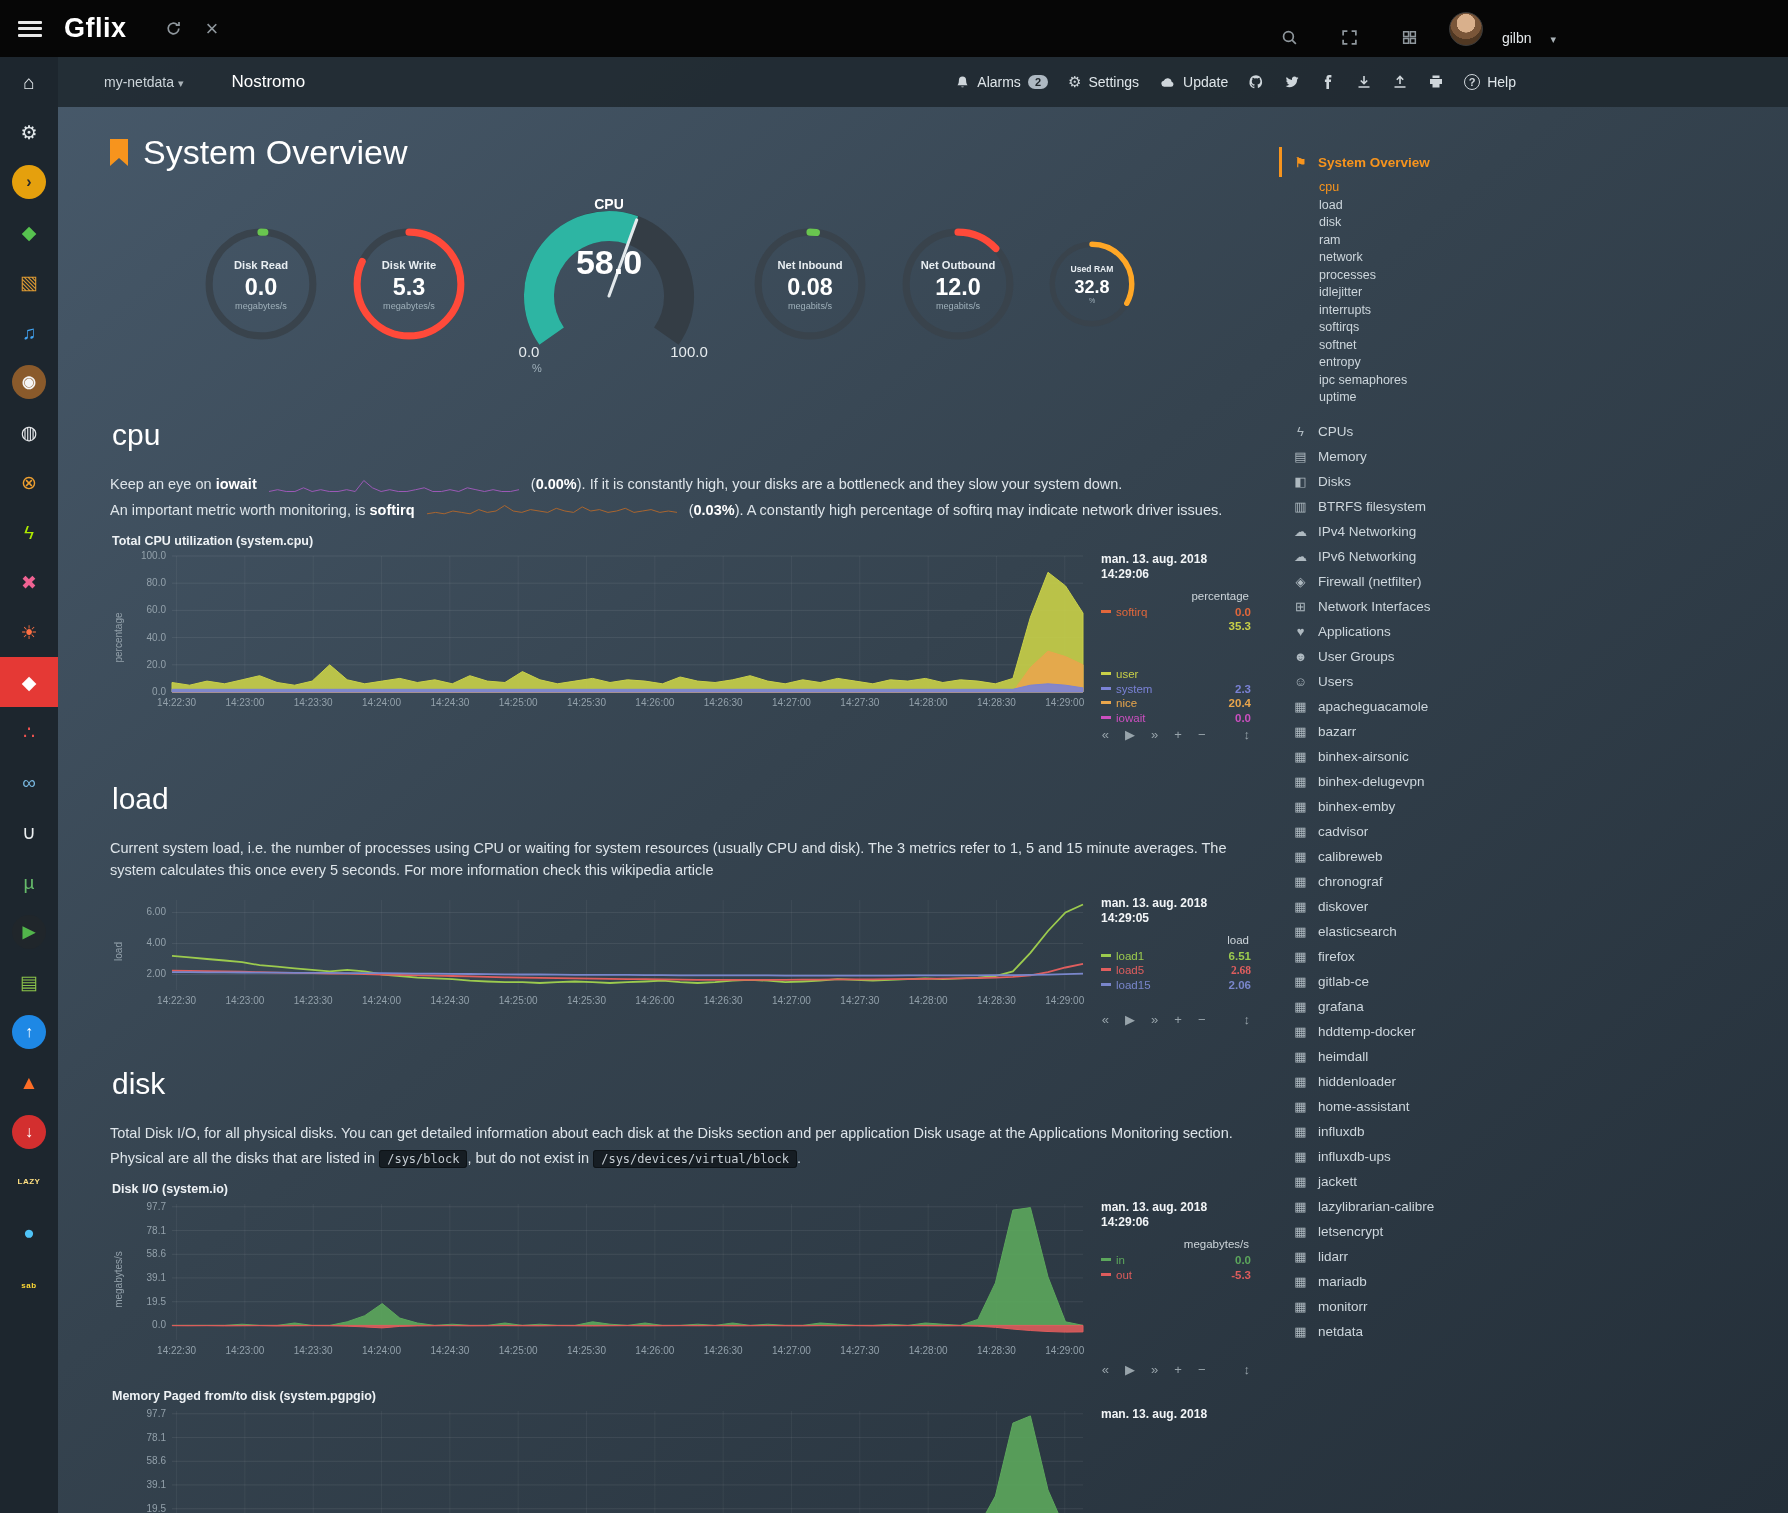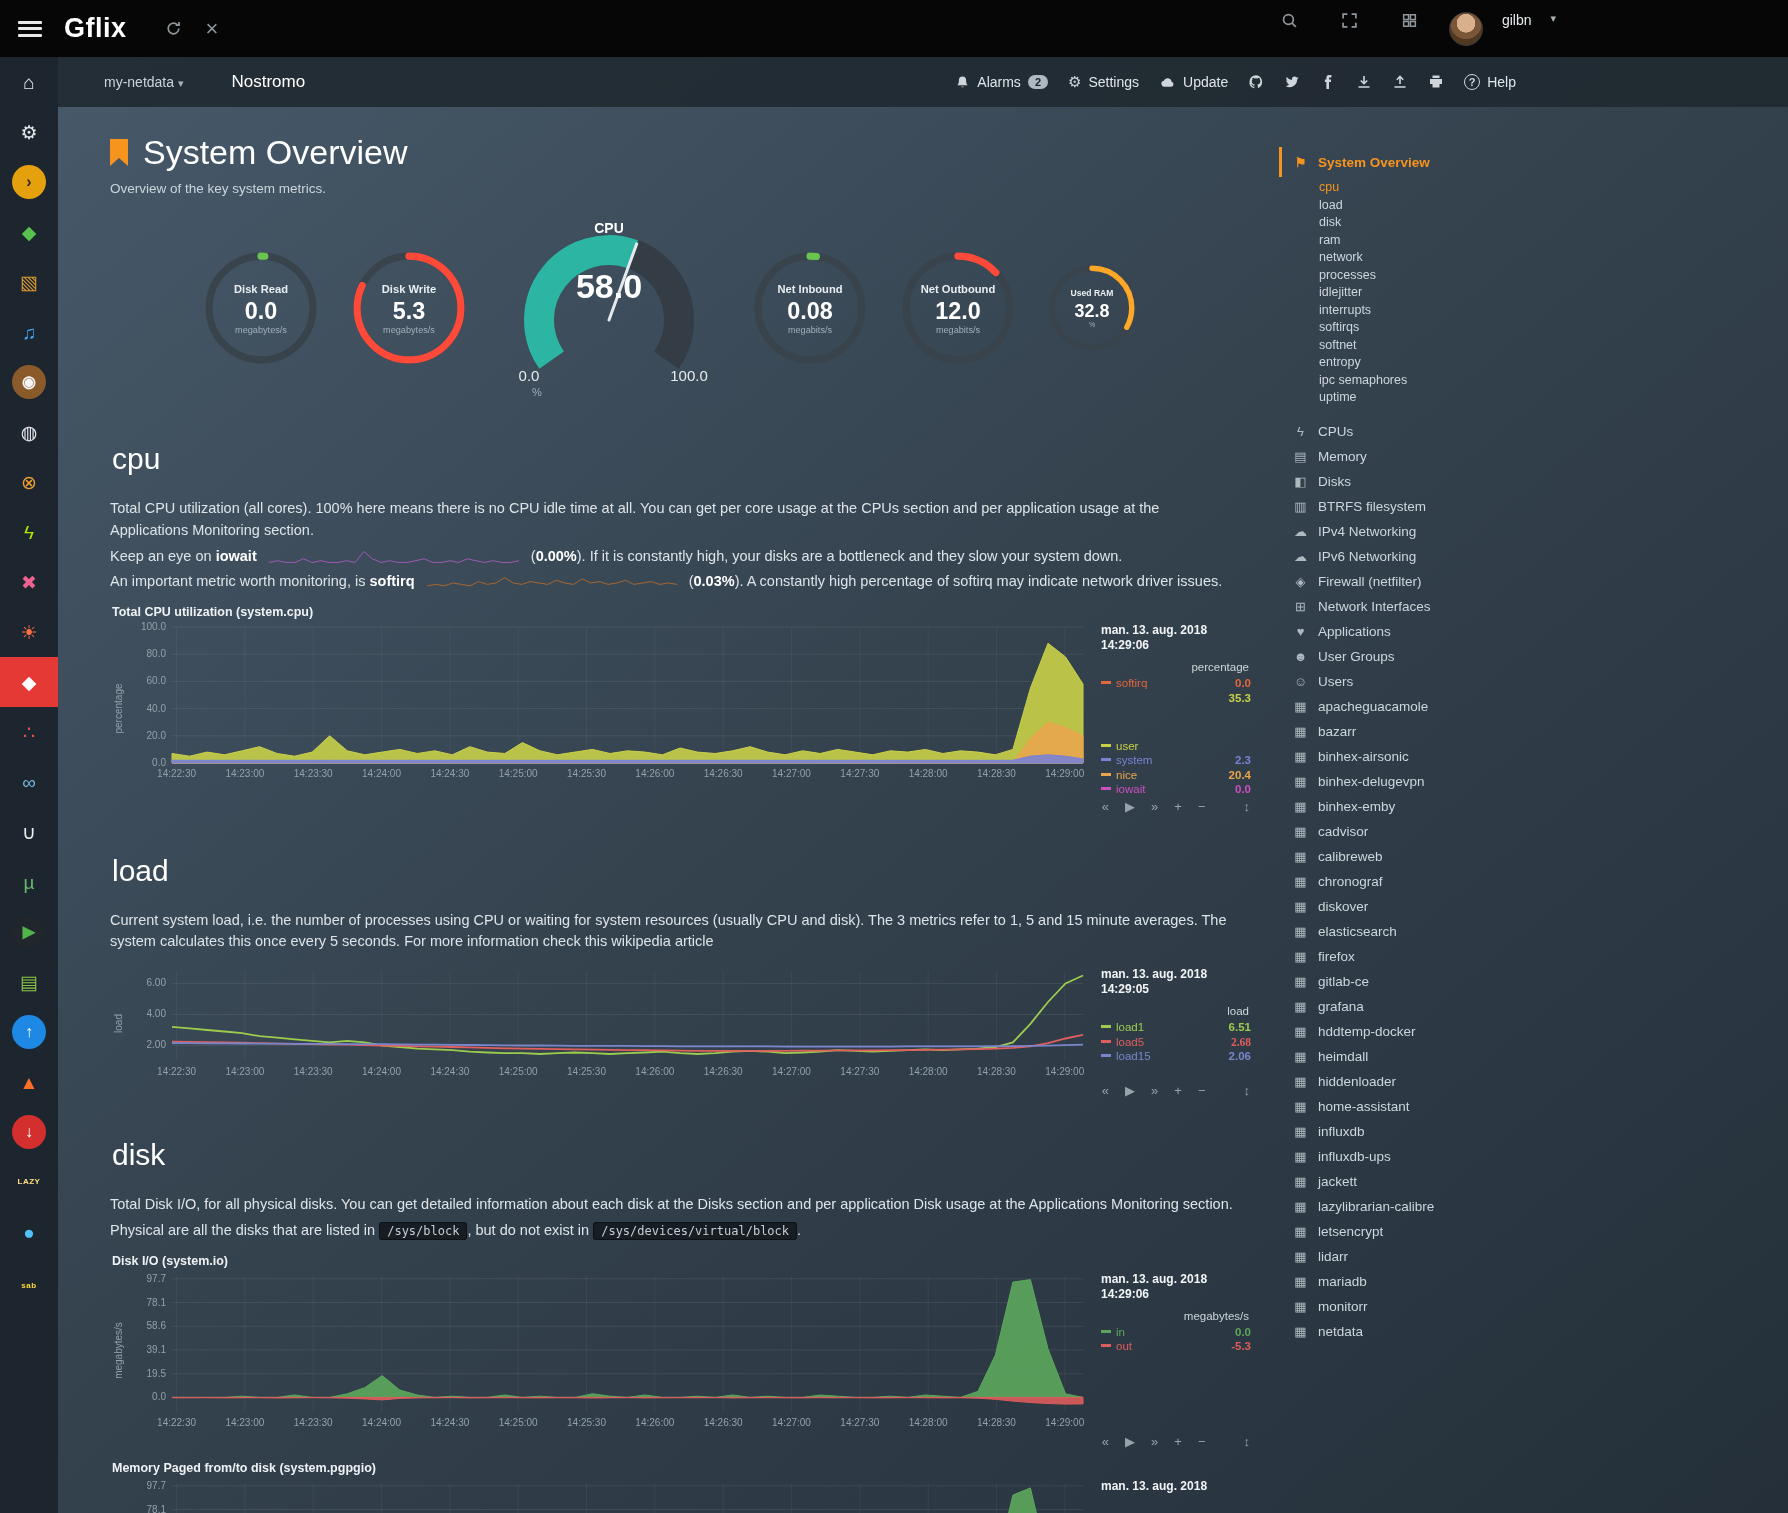--- a/index.html
+++ b/index.html
@@ -11,21 +11,21 @@
   }
   
   .topbar { position:fixed; top:0; left:0; right:0; height:57px; background:#060606;
     display:flex; align-items:center; z-index:50; }
   .hamburger { width:24px; height:16px; margin-left:18px; display:flex; flex-direction:column;
     justify-content:space-between; cursor:pointer; }
   .hamburger i { display:block; height:3px; background:#e8e8e8; border-radius:1px; }
   .brand { font-size:27px; font-weight:bold; color:#fff; margin:0 26px 0 22px; letter-spacing:.5px; }
   .tbicon { color:#8f979d; margin:0 12px; cursor:pointer; }
   .xchar { font-size:22px; line-height:1; }
-  .topbar-right { margin-left:auto; display:flex; align-items:flex-start; gap:19px; padding-right:232px; }
+  .topbar-right { margin-left:auto; display:flex; align-items:flex-end; gap:19px; padding-right:232px; }
   .avatar { width:34px; height:34px; border-radius:50%; border:1px solid #3a3a3a;
     background:radial-gradient(circle at 50% 32%, #d9b08c 0 34%, #7a5639 35% 58%, #503823 59%); }
   .uname { font-size:14px; color:#e6eaec; }
   .caret { font-size:11px; color:#aab2b8; }
   
   .shell { position:absolute; top:57px; left:0; right:0; bottom:0; display:flex; }
   .app-sidebar { width:58px; background:#1d262e; overflow:hidden; flex:none; }
   .app-item { height:50px; display:flex; align-items:center; justify-content:center; cursor:pointer; }
   .app-item.active { background:#e53935; }
   .app-glyph { font-size:19px; line-height:1; }
@@ -263,21 +263,20 @@
       </div>
     </div>
 
     <div class="nd-content">
       <div class="charts-col">
 
         <div class="page-header">
           <span class="bookmark"></span>
           <h1>System Overview</h1>
         </div>
-        <div class="subtitle">Overview of the key system metrics.</div>
 
         <div class="gauges-row">
           <div class="gauge-slot"><svg width="120" height="120" viewBox="0 0 118 118">
                 <circle cx="59" cy="59" r="51" fill="none" stroke="#39434c" stroke-width="7"></circle>
                 <circle cx="59" cy="59" r="51" fill="none" stroke="#69c54f" stroke-width="7" stroke-linecap="round" stroke-dasharray="3.845309407993907 320.4424506661589" transform="rotate(-90 59 59)"></circle>
                 <text x="59" y="44" text-anchor="middle" fill="#e8eef2" font-size="11" font-weight="bold">Disk Read</text>
                 <text x="59" y="70" text-anchor="middle" fill="#ffffff" font-size="23" font-weight="bold">0.0</text>
                 <text x="59" y="84" text-anchor="middle" fill="#9fb0ba" font-size="9">megabytes/s</text>
               </svg></div>
           <div class="gauge-slot"><svg width="120" height="120" viewBox="0 0 118 118">
@@ -314,21 +313,20 @@
           <div class="gauge-slot small"><svg width="92" height="92" viewBox="0 0 118 118">
                 <circle cx="59" cy="59" r="51" fill="none" stroke="#39434c" stroke-width="7"></circle>
                 <circle cx="59" cy="59" r="51" fill="none" stroke="#ffa726" stroke-width="7" stroke-linecap="round" stroke-dasharray="105.74600871983245 320.4424506661589" transform="rotate(-90 59 59)"></circle>
                 <text x="59" y="44" text-anchor="middle" fill="#e8eef2" font-size="11" font-weight="bold">Used RAM</text>
                 <text x="59" y="70" text-anchor="middle" fill="#ffffff" font-size="23" font-weight="bold">32.8</text>
                 <text x="59" y="84" text-anchor="middle" fill="#9fb0ba" font-size="9">%</text>
               </svg></div>
         </div>
 
         <h2 class="sec-h">cpu</h2>
-        <p class="desc"><span>Total CPU utilization (all cores). 100% here means there is no CPU idle time at all. You can get per core usage at the CPUs section and per application usage at the Applications Monitoring section.</span></p>
         <p class="desc">
           <span>Keep an eye on </span><b>iowait</b>
           <svg class="spark" viewBox="0 0 250 15" width="250" height="15">
               <path d="M0.0 13.5 L8.6 11.7 L17.2 13.5 L25.9 13.5 L34.5 9.8 L43.1 13.5 L51.7 11.7 L60.3 13.5 L69.0 13.5 L77.6 11.7 L86.2 13.5 L94.8 2.5 L103.4 9.8 L112.1 13.5 L120.7 11.7 L129.3 13.5 L137.9 13.5 L146.6 11.7 L155.2 9.8 L163.8 13.5 L172.4 13.5 L181.0 11.7 L189.7 13.5 L198.3 9.8 L206.9 11.7 L215.5 13.5 L224.1 11.7 L232.8 13.5 L241.4 13.5 L250.0 11.7" fill="none" stroke="#9B59B6" stroke-width="1"></path>
             </svg>
           <span> (</span><span class="val">0.00%</span><span>). If it is constantly high, your disks are a bottleneck and they slow your system down.</span>
         </p>
         <p class="desc">
           <span>An important metric worth monitoring, is </span><b>softirq</b>
           <svg class="spark" viewBox="0 0 250 15" width="250" height="15">

